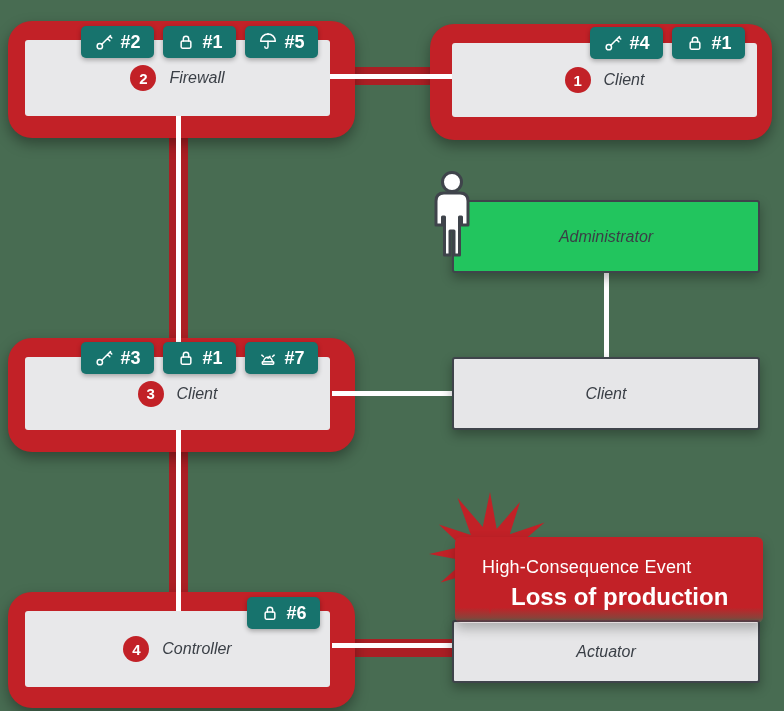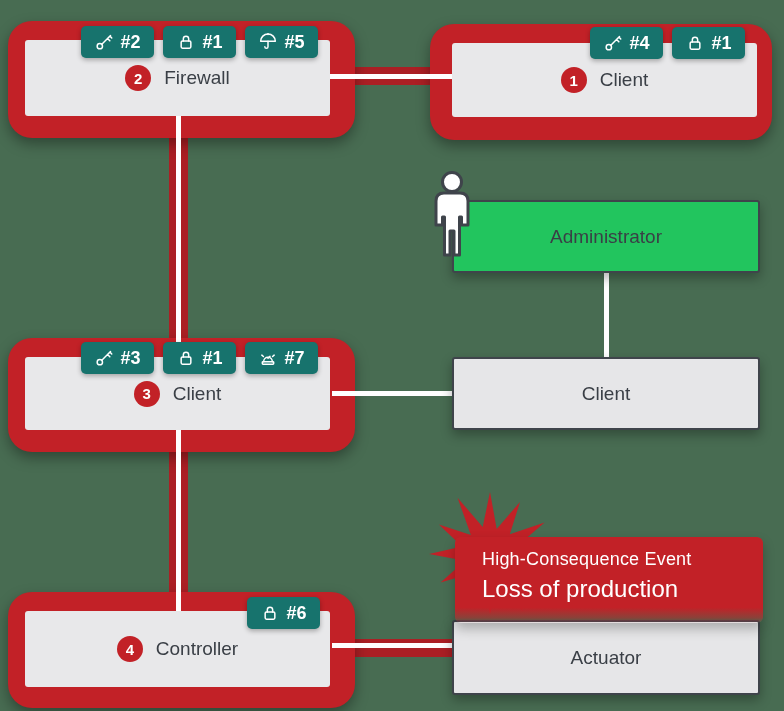--- a/index.html
+++ b/index.html
@@ -16,21 +16,21 @@
       box-shadow:0 6px 14px rgba(0,0,0,.35);}
   
   .wline{position:absolute;background:#ffffff;}
   
   .inner{position:absolute;background:#e8e8ea;border-radius:3px;
          display:flex;align-items:center;justify-content:center;gap:13px;}
   
   .plain{position:absolute;background:#e6e6e8;border:2px solid #3f444b;border-radius:3px;
          display:flex;align-items:center;justify-content:center;
          box-shadow:0 5px 12px rgba(0,0,0,.3);box-sizing:border-box;}
-  .nlabel{font-size:19px;color:#3a3f46;}
+  .nlabel{font-size:16px;color:#3a3f46;font-style:italic;}
   .step{width:26px;height:26px;border-radius:50%;background:#c22127;color:#fff;
         font-size:15px;font-weight:700;display:flex;align-items:center;justify-content:center;
         flex:0 0 auto;}
   
   .badge{position:absolute;width:73px;height:32px;background:#17736d;border-radius:5px;
          display:flex;align-items:center;justify-content:center;gap:6px;
          color:#fff;font-size:18px;font-weight:600;
          box-shadow:0 2px 5px rgba(0,0,0,.3);}
   .badge svg{display:block;}
   
@@ -51,36 +51,36 @@
   #wl-srv-ctrl{left:176px;top:428px;width:5px;height:185px;}
   #wl-ctrl-act{left:332px;top:643px;width:122px;height:5px;}
 
   #in-firewall{left:25px;top:40px;width:305px;height:76px;}
   #in-client-top{left:452px;top:43px;width:305px;height:74px;}
   #in-server{left:25px;top:357px;width:305px;height:73px;}
   #in-controller{left:25px;top:611px;width:305px;height:76px;}
 
   #node-administrator{left:452px;top:200px;width:308px;height:73px;background:#22c55e;}
   #node-client-middle{left:452px;top:357px;width:308px;height:73px;}
-  #node-actuator{left:452px;top:620px;width:308px;height:75px;}
+  #node-actuator{left:452px;top:620px;width:308px;height:63px;}
 
   #badge-fw-1{left:81px;top:26px;}  #badge-fw-2{left:163px;top:26px;}  #badge-fw-3{left:245px;top:26px;}
   #badge-cl-1{left:590px;top:27px;} #badge-cl-2{left:672px;top:27px;}
   #badge-sv-1{left:81px;top:342px;} #badge-sv-2{left:163px;top:342px;} #badge-sv-3{left:245px;top:342px;}
   #badge-ct-1{left:247px;top:597px;}
 
   #person{position:absolute;left:427px;top:167px;width:50px;height:92px;}
   #starburst{position:absolute;left:405px;top:484px;width:170px;height:140px;}
 
   #banner{position:absolute;left:455px;top:537px;width:308px;height:86px;
-          border-radius:6px;box-sizing:border-box;padding:12px 0 0 27px;
+          border-radius:6px;box-sizing:border-box;padding:20px 0 0 27px;
           background:linear-gradient(180deg,#c22127 0%,#c22127 82%,rgba(194,33,39,.55) 94%,rgba(194,33,39,0) 100%);
           box-shadow:0 6px 12px rgba(0,0,0,.25);color:#fff;}
   #banner .ev-title{font-size:18px;font-weight:400;letter-spacing:.2px;}
-  #banner .ev-sub{font-size:24px;font-weight:400;margin-top:5px;}
+  #banner .ev-sub{font-size:24px;font-weight:700;margin-top:5px;margin-left:29px;}
 </style>
 </head>
 <body>
 
 <div class="stage">
 
   <div class="band" id="band-fw-client"></div>
   <div class="band" id="band-fw-server"></div>
   <div class="band" id="band-srv-ctrl"></div>
   <div class="band" id="band-ctrl-act"></div>

